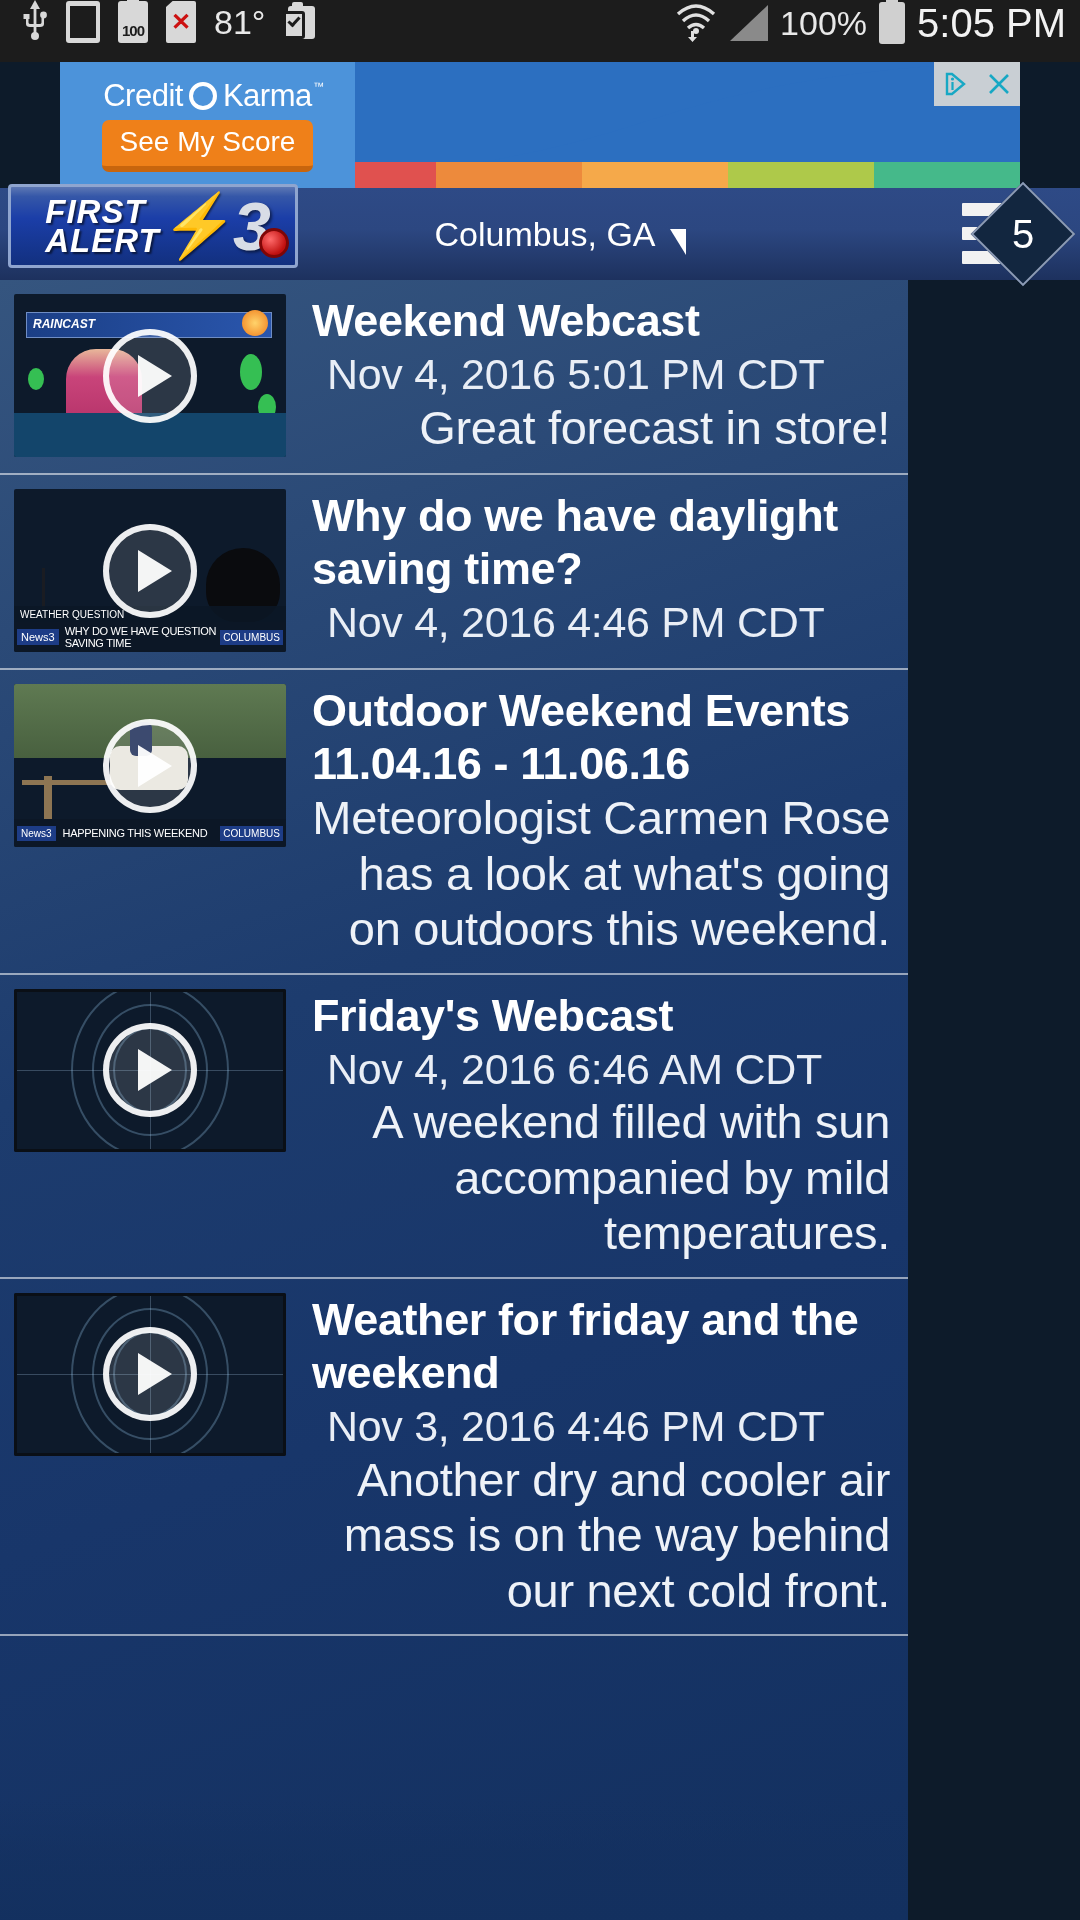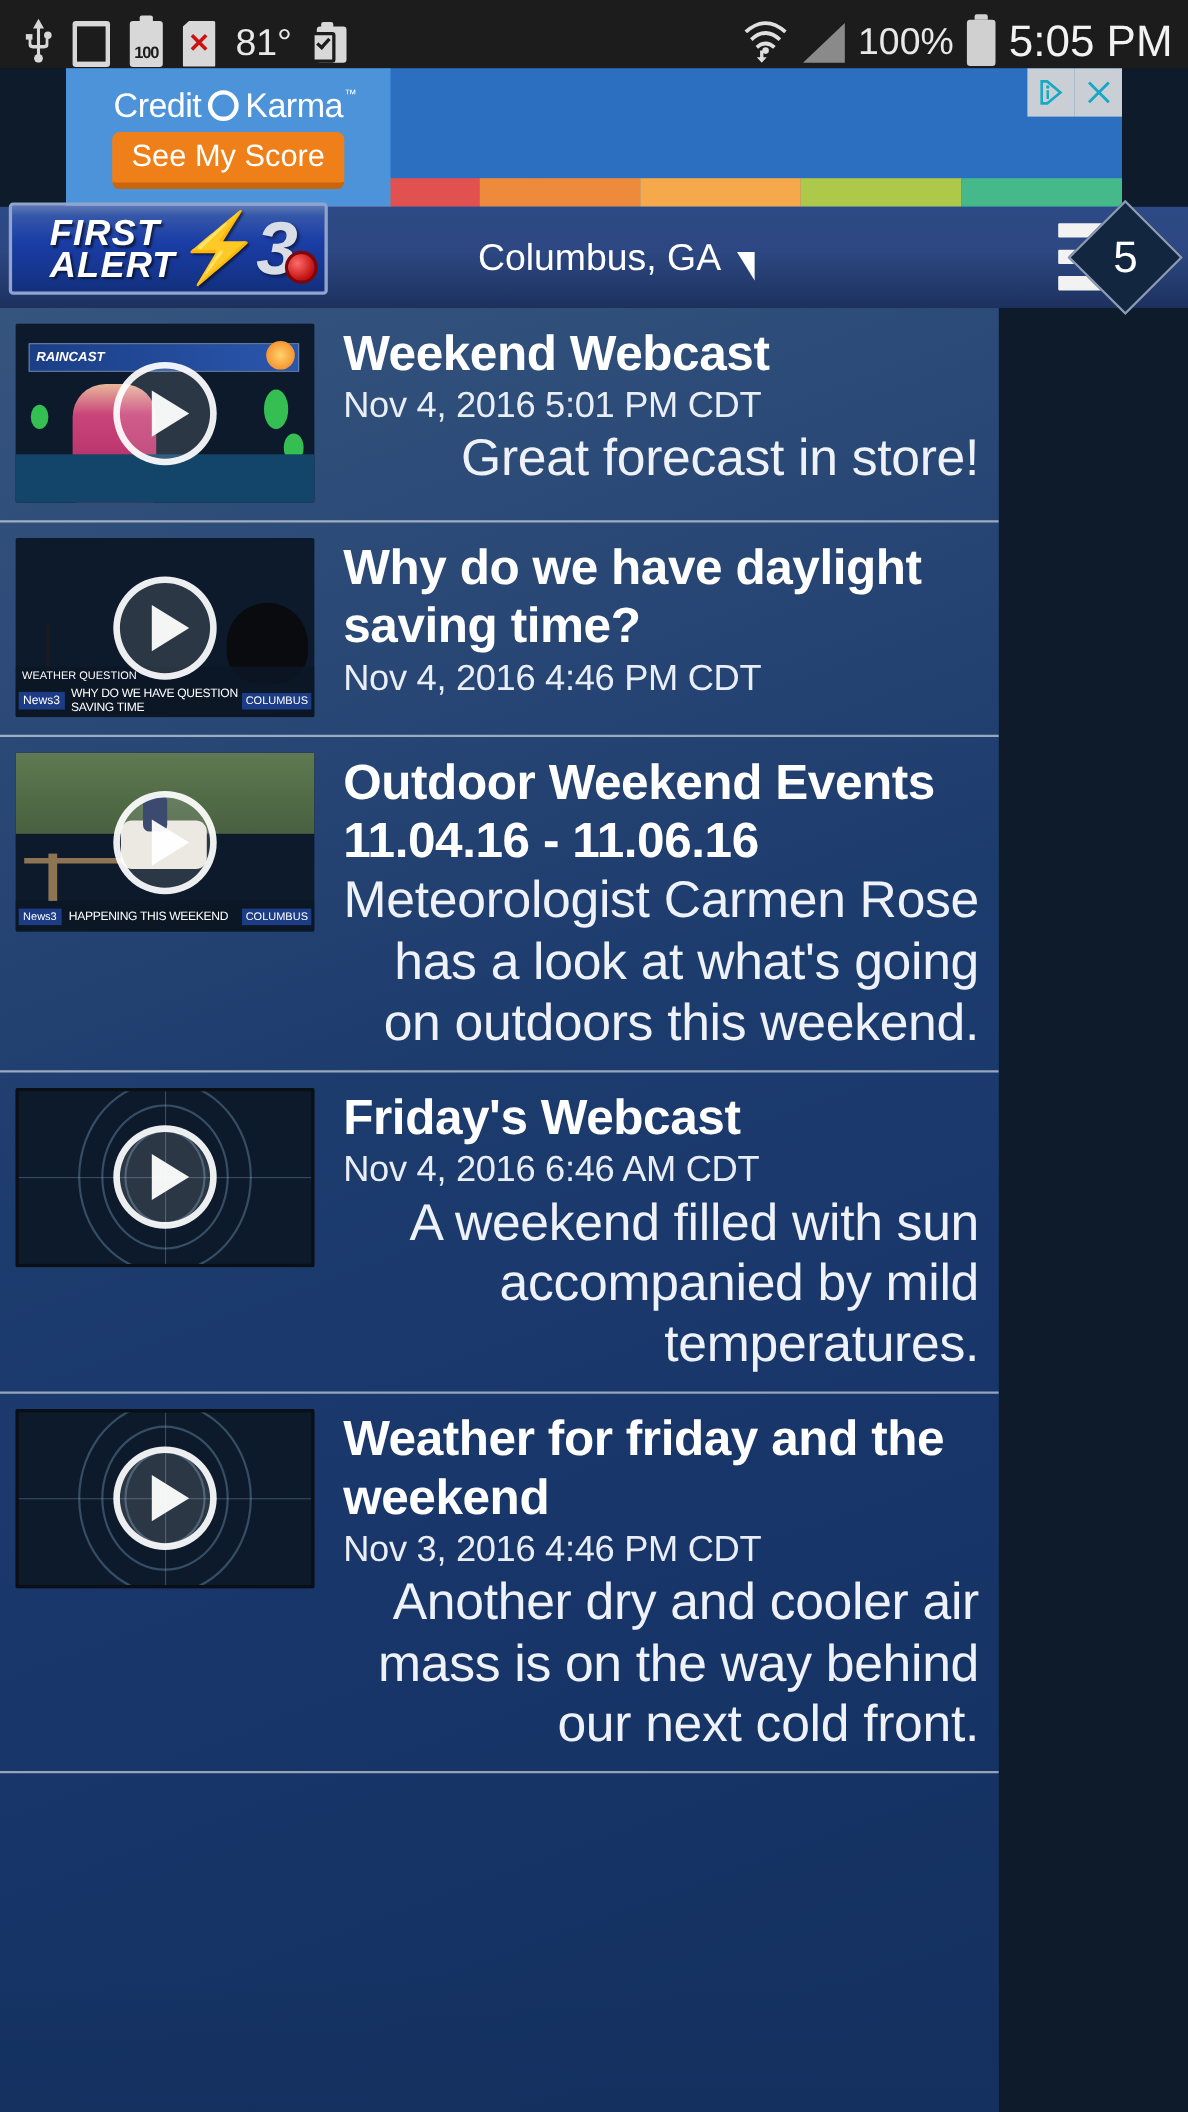--- a/index.html
+++ b/index.html
@@ -8,21 +8,21 @@
     background:#0d1b2a;
     font-family:"Liberation Sans", sans-serif;
     overflow:hidden;
   }
 
   
   .statusbar{
     position:relative;
     height:62px; width:1080px;
     background:#1c1c1c;
-    display:flex; align-items:flex-end;
+    display:flex; align-items:flex-start;
     padding:0 14px 0 22px;
     color:#e8e8e8;
   }
   .sb-left{display:flex; align-items:center; gap:18px;}
   .sb-right{display:flex; align-items:center; gap:12px; margin-left:auto;}
   .sb-ico{ position:relative; display:inline-block; }
 
   
   .ic-usb{width:26px;height:40px;}
   
@@ -83,21 +83,21 @@
 
   
   .list{width:908px;height:1640px;background:linear-gradient(160deg,#35557f 0%,#2b4a77 18%,#1d3c6e 42%,#18366a 65%,#13305f 100%);position:relative;overflow:hidden;}
   .row{display:flex;gap:26px;padding:14px 18px 16px 14px;border-bottom:2px solid rgba(255,255,255,.55);align-items:flex-start;}
   .thumb{width:272px;height:auto;flex:0 0 272px;position:relative;border-radius:2px;overflow:hidden;}
   .thumb .frame{width:272px;height:163px;position:relative;overflow:hidden;background:#0d1a2b;}
   .play{position:absolute;left:50%;top:50%;transform:translate(-50%,-50%);width:94px;height:94px;border-radius:50%;border:6px solid rgba(255,255,255,.92);display:flex;align-items:center;justify-content:center;background:rgba(255,255,255,.13);}
   .play::after{content:"";width:0;height:0;border-left:34px solid rgba(255,255,255,.95);border-top:21px solid transparent;border-bottom:21px solid transparent;margin-left:10px;}
   .txt{flex:1;min-width:0;}
   .title{color:#fff;font-size:45px;line-height:1.18;font-weight:bold;letter-spacing:-0.4px;}
-  .date{color:#e9eef6;font-size:33px;line-height:1.18;letter-spacing:-0.3px;margin-top:2px;}
+  .date{color:#e9eef6;font-size:43px;line-height:1.18;letter-spacing:-0.3px;margin-top:2px;margin-left:15px;}
   .desc{color:#eef2f8;font-size:47px;line-height:1.18;letter-spacing:-0.3px;text-align:right;}
 
   
   .tn-map{background:linear-gradient(180deg,#4f6d55 0%,#3d5f46 55%,#16415f 100%);}
   .tn-map .banner{position:absolute;left:12px;top:18px;right:14px;height:26px;background:linear-gradient(90deg,#1b3f86,#2a56ad);border:1px solid #6f8dc4;}
   .tn-map .banner i{position:absolute;left:6px;top:4px;color:#fff;font-size:12px;font-weight:bold;}
   .tn-map .sun{position:absolute;right:18px;top:16px;width:26px;height:26px;border-radius:50%;background:radial-gradient(circle,#ffd36b,#f07c1b);}
   .tn-map .anchor{position:absolute;left:52px;bottom:0;width:76px;height:108px;background:linear-gradient(180deg,#e8b79a 0%,#c9447a 26%,#a8275e 100%);border-radius:30px 30px 4px 4px;}
   .tn-map .gulf{position:absolute;left:0;right:0;bottom:0;height:44px;background:#13456b;}
   .tn-map .g1,.tn-map .g2,.tn-map .g3{position:absolute;background:#3ddd5a;border-radius:50%;opacity:.85;}

